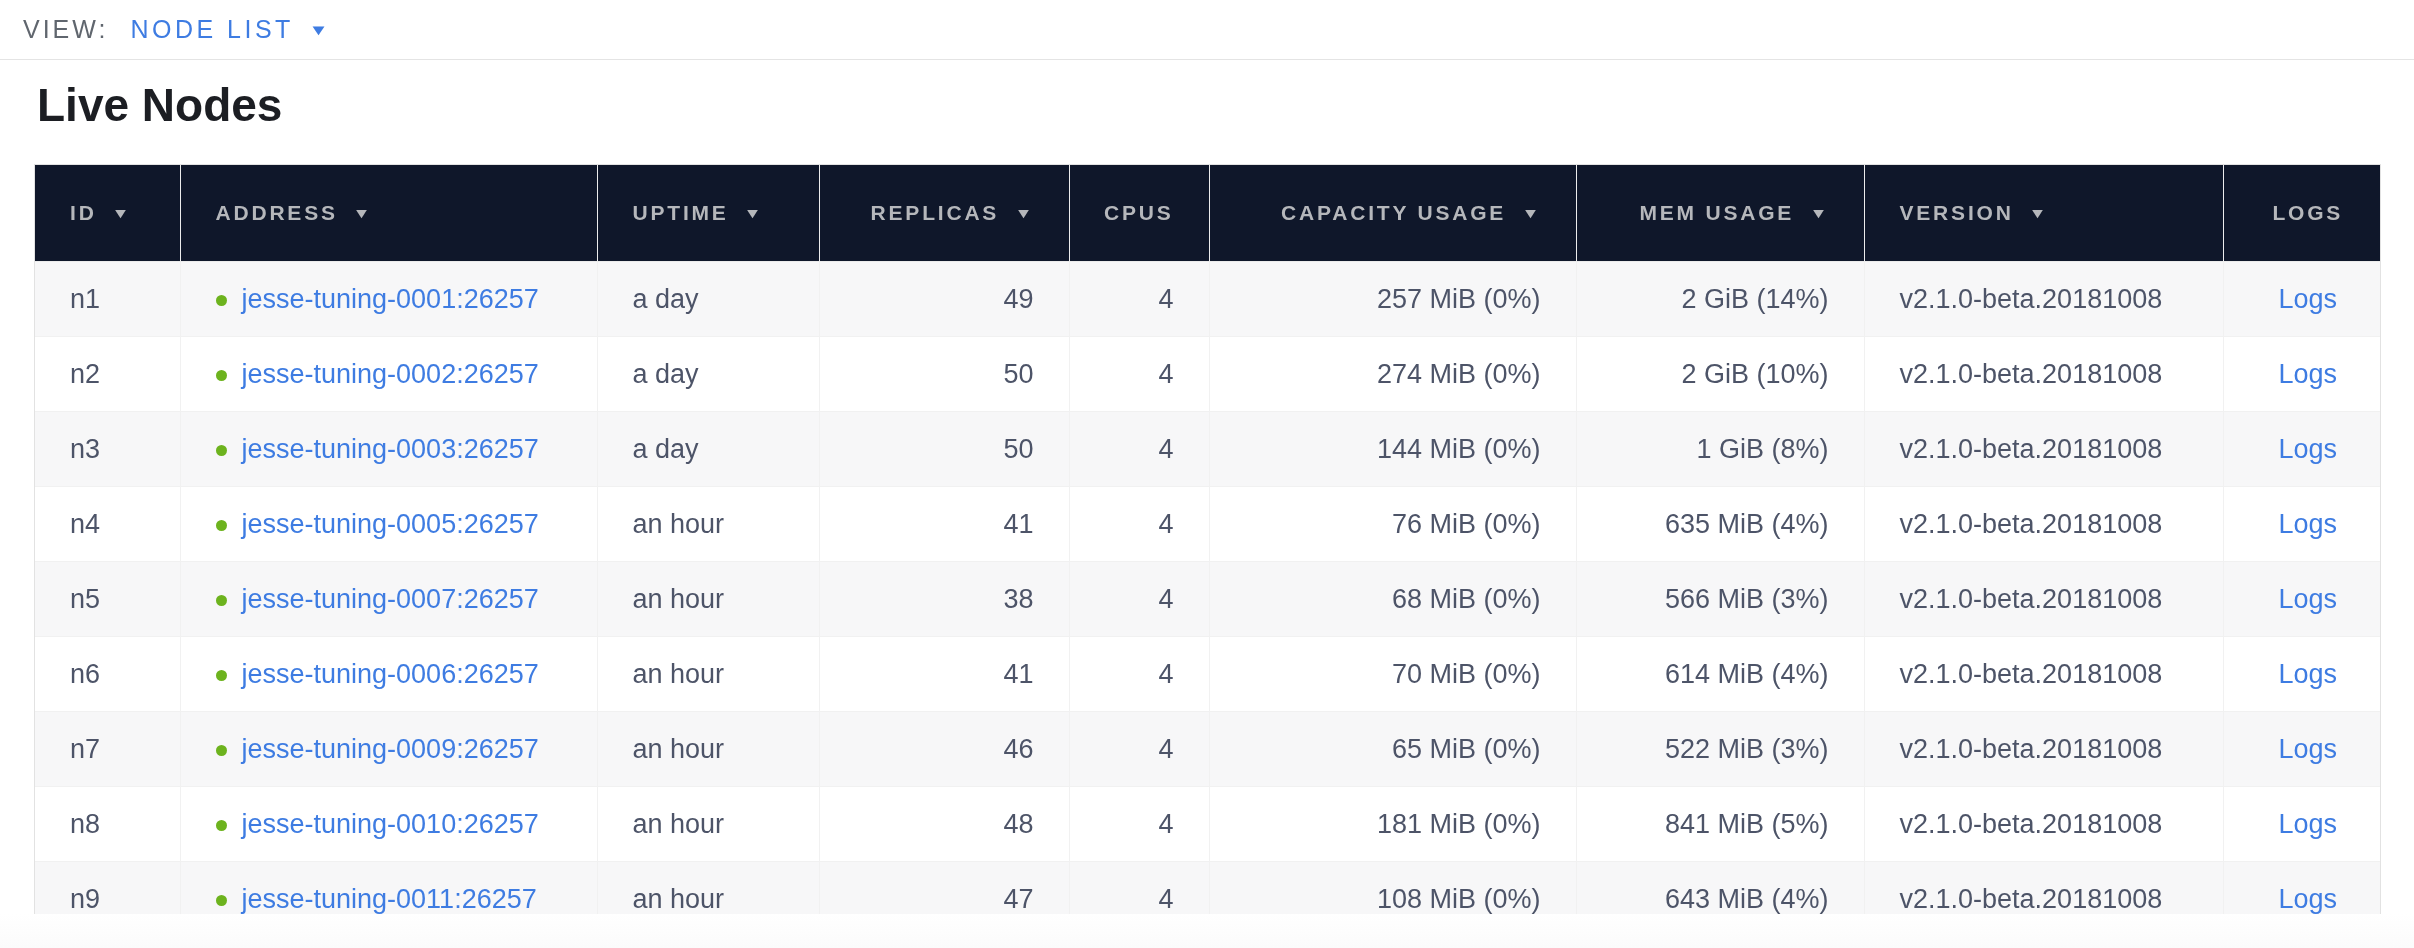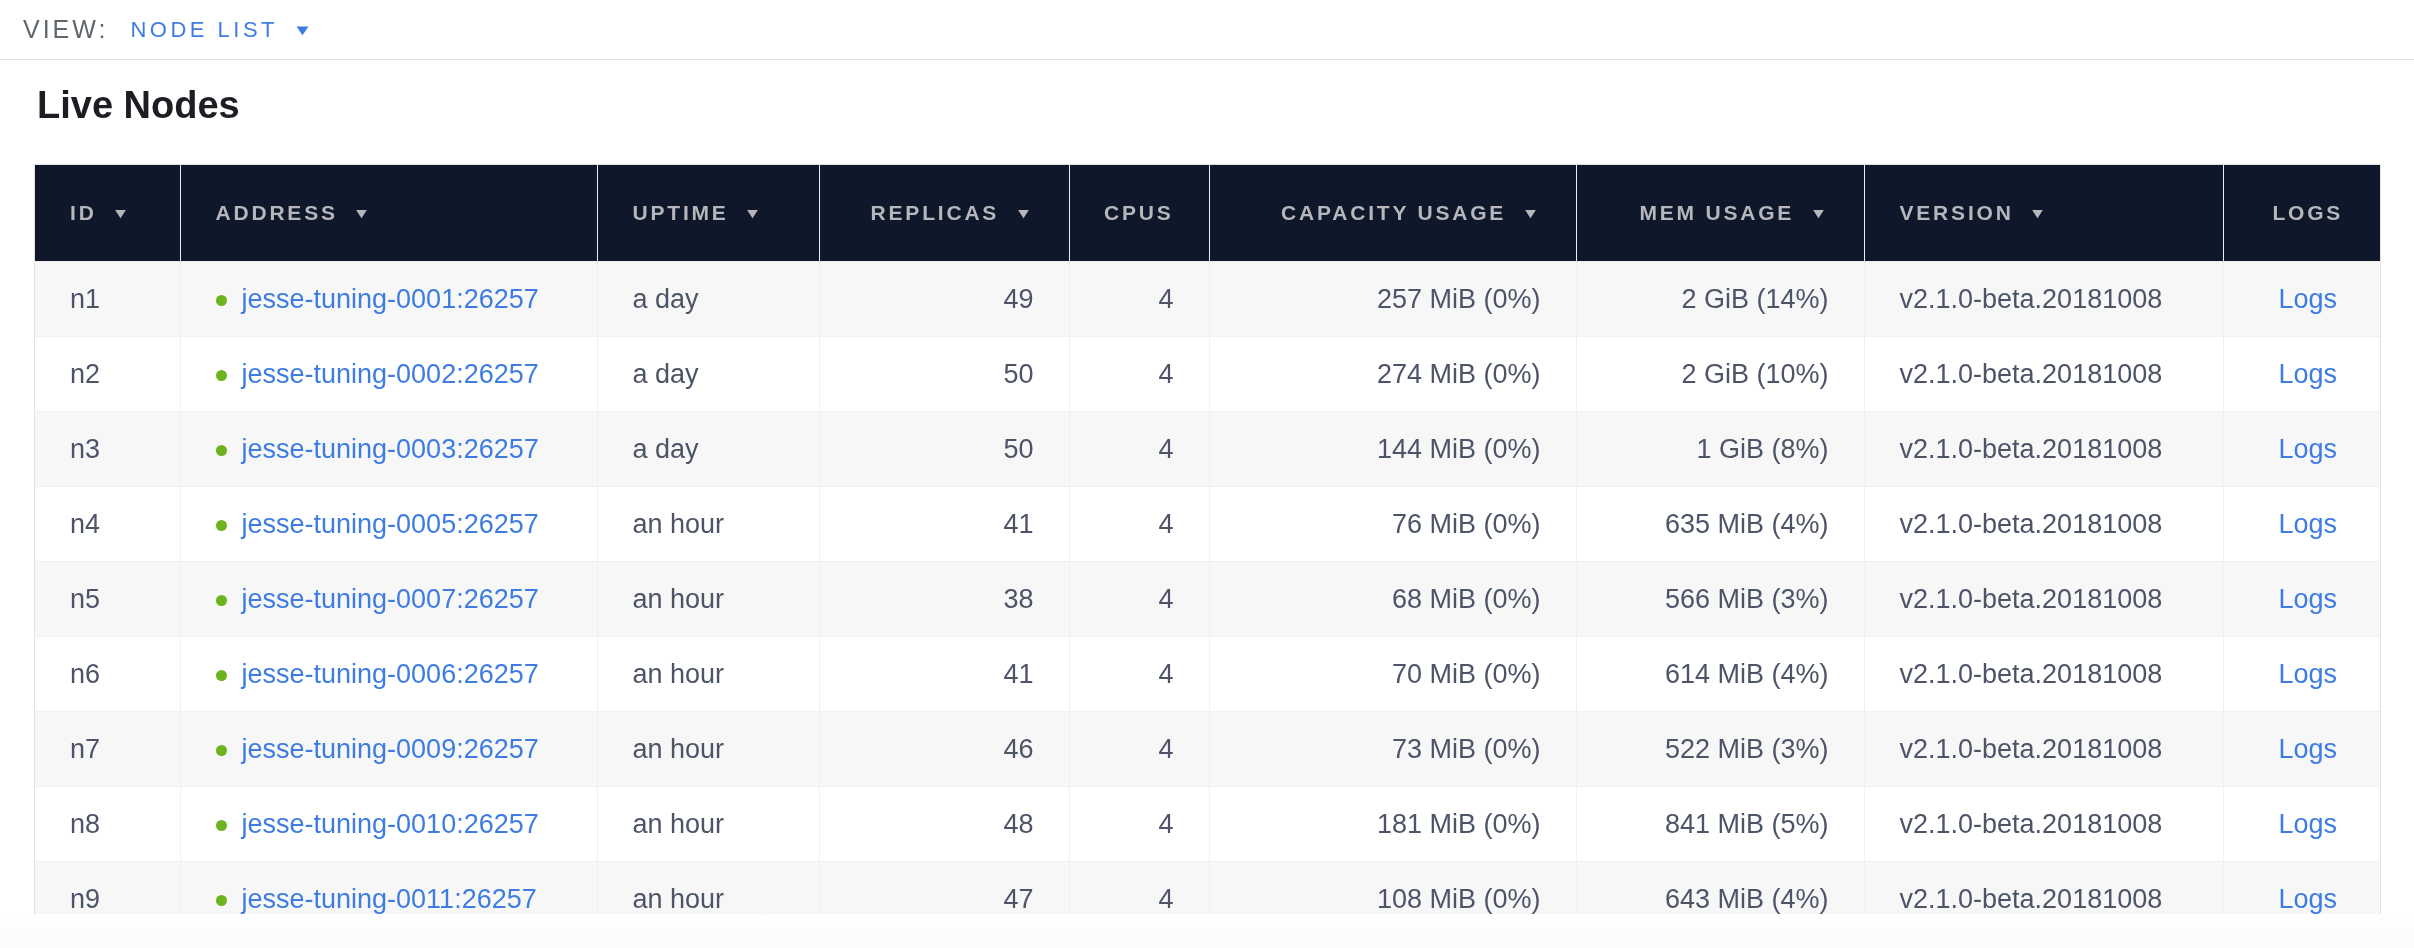--- a/index.html
+++ b/index.html
@@ -34,38 +34,38 @@
     display: flex;
     align-items: center;
     background: none;
     border: none;
     padding: 0;
     margin-left: 22px;
     cursor: pointer;
     font-family: "Liberation Sans", sans-serif;
   }
   .view-selected {
-    font-size: 22px;
+    font-size: 25px;
     letter-spacing: 3.5px;
     color: #3e7ce2;
     font-weight: 400;
     text-align: center;
   }
   .view-caret {
     color: #3e7ce2;
     font-size: 15px;
     margin-left: 17px;
     transform: scaleX(1.35);
     display: inline-block;
   }
 
   
   h1.page-title {
     margin: 24px 0 0 37px;
-    font-size: 38px;
+    font-size: 46px;
     line-height: 42px;
     font-weight: 700;
     color: #1c1e23;
   }
 
   
   .table-wrap {
     margin: 38px 33px 0 34px;
     border: 1px solid #e2e2e2;
     background: #ffffff;
@@ -284,21 +284,21 @@
     <td class="ac"><a class="link">Logs</a></td>
   </tr>
         <tr>
     <td class="al"><span>n7</span></td>
     <td class="al">
       <span class="status-dot"></span><a class="link">jesse-tuning-0009:26257</a>
     </td>
     <td class="al"><span>an hour</span></td>
     <td class="ar"><span>46</span></td>
     <td class="ar"><span>4</span></td>
-    <td class="ar"><span>73 MiB (0%)</span></td>
+    <td class="ar"><span>65 MiB (0%)</span></td>
     <td class="ar"><span>522 MiB (3%)</span></td>
     <td class="al"><span>v2.1.0-beta.20181008</span></td>
     <td class="ac"><a class="link">Logs</a></td>
   </tr>
         <tr>
     <td class="al"><span>n8</span></td>
     <td class="al">
       <span class="status-dot"></span><a class="link">jesse-tuning-0010:26257</a>
     </td>
     <td class="al"><span>an hour</span></td>

